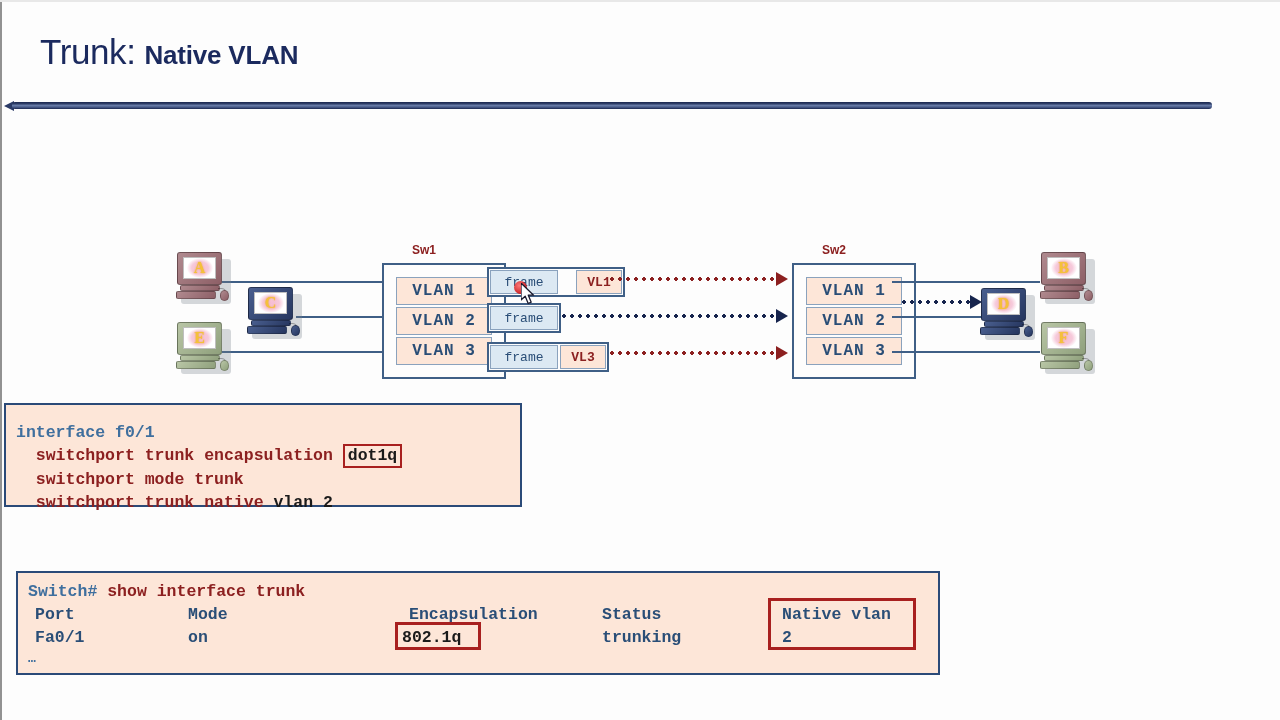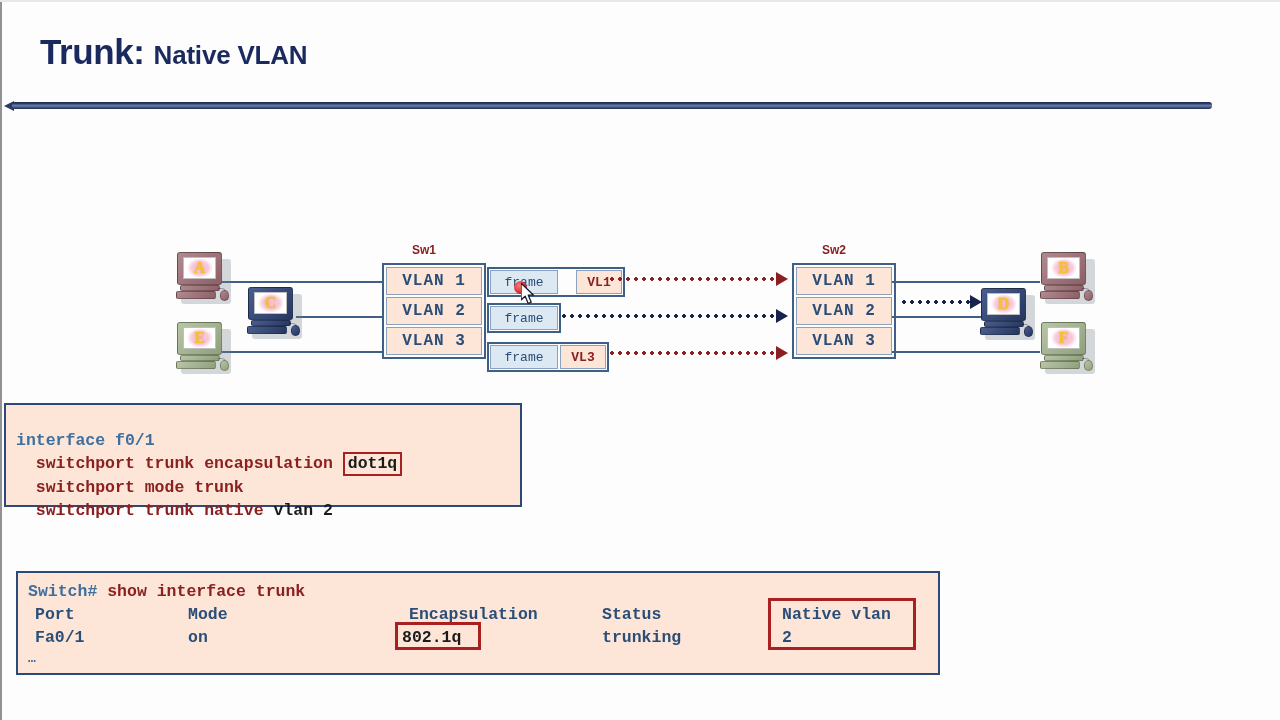--- a/index.html
+++ b/index.html
@@ -11,34 +11,34 @@
     position:relative;
   }
   .stage{position:absolute;inset:0;}
 
   
   .edge-left{position:absolute;left:0;top:0;width:2px;height:720px;background:#3a3a3a;opacity:.55;}
   .edge-top{position:absolute;left:0;top:0;width:1280px;height:2px;background:#e8e8e8;}
 
   
   .title-wrap{position:absolute;left:40px;top:32px;display:flex;align-items:baseline;}
-  .title-main{font-size:35px;font-weight:bold;color:#1b2a5e;letter-spacing:-0.4px;}
+  .title-main{font-size:35px;font-weight:normal;color:#1b2a5e;letter-spacing:-0.4px;}
   .title-sub{font-size:26px;font-weight:bold;color:#1b2a5e;margin-left:9px;letter-spacing:-0.2px;}
 
   .rule{position:absolute;left:4px;top:101px;width:1208px;height:9px;}
   .rule-bar{position:absolute;left:8px;top:1px;width:1200px;height:7px;
     background:linear-gradient(to bottom,#1d2a52 0%,#24325c 18%,#667aa6 50%,#4b5e8c 72%,#1b2750 100%);
     border-radius:3px;}
   .rule-tip{position:absolute;left:0px;top:0px;width:0;height:0;
     border-top:5px solid transparent;border-bottom:5px solid transparent;border-right:10px solid #2a3a66;}
   .wire{position:absolute;background:#3f5f86;height:2px;}
 
   .sw-label{position:absolute;font-size:12px;font-weight:bold;color:#8c2020;font-family:"Liberation Sans",sans-serif;}
 
-  .sw{position:absolute;border:2px solid #3f5f86;background:#fdfdfd;padding:2px;
+  .sw{position:absolute;border:2px solid #3f5f86;background:#fdfdfd;padding:12px;
       display:flex;flex-direction:column;gap:2px;box-sizing:border-box;}
   .vlan{width:96px;height:28px;background:#fde6d8;border:1px solid #8aa2bd;
         display:flex;align-items:center;justify-content:center;
         font-family:"Liberation Mono",monospace;font-size:16px;font-weight:bold;color:#2a4e77;
         letter-spacing:1px;box-sizing:border-box;}
 
   .frame-box{position:absolute;border:2px solid #3f5f86;background:#fdfdfd;padding:1px;
              display:flex;box-sizing:border-box;}
   .frame-cell{height:24px;background:#dce9f3;border:1px solid #8aa2bd;
               display:flex;align-items:center;justify-content:center;
@@ -250,21 +250,21 @@
         <div class="glow"></div>
         <div class="letter">F</div>
       </div>
     </div>
     <div class="base"></div>
     <div class="kbd"></div>
     <div class="cord"></div>
     <div class="mouse"></div>
   </div>
 
-  <div class="panel" style="left:4px;top:403px;width:518px;height:104px;padding:24px 0 0 10px;">
+  <div class="panel" style="left:4px;top:403px;width:518px;height:104px;padding:16px 0 0 10px;">
     <div class="code"><span class="c-blue">interface f0/1</span></div>
     <div class="code"><span class="c-red">  switchport trunk encapsulation </span><span class="hl c-dark">dot1q</span></div>
     <div class="code"><span class="c-red">  switchport mode trunk</span></div>
     <div class="code"><span class="c-red">  switchport trunk native </span><span class="c-dark">vlan 2</span></div>
   </div>
 
   <div class="panel" style="left:16px;top:571px;width:924px;height:104px;">
 
     <div class="out-row" style="position:absolute;left:10px;top:7px;"><span class="c-blue">Switch#</span><span class="c-red"> show interface trunk</span></div>
 

